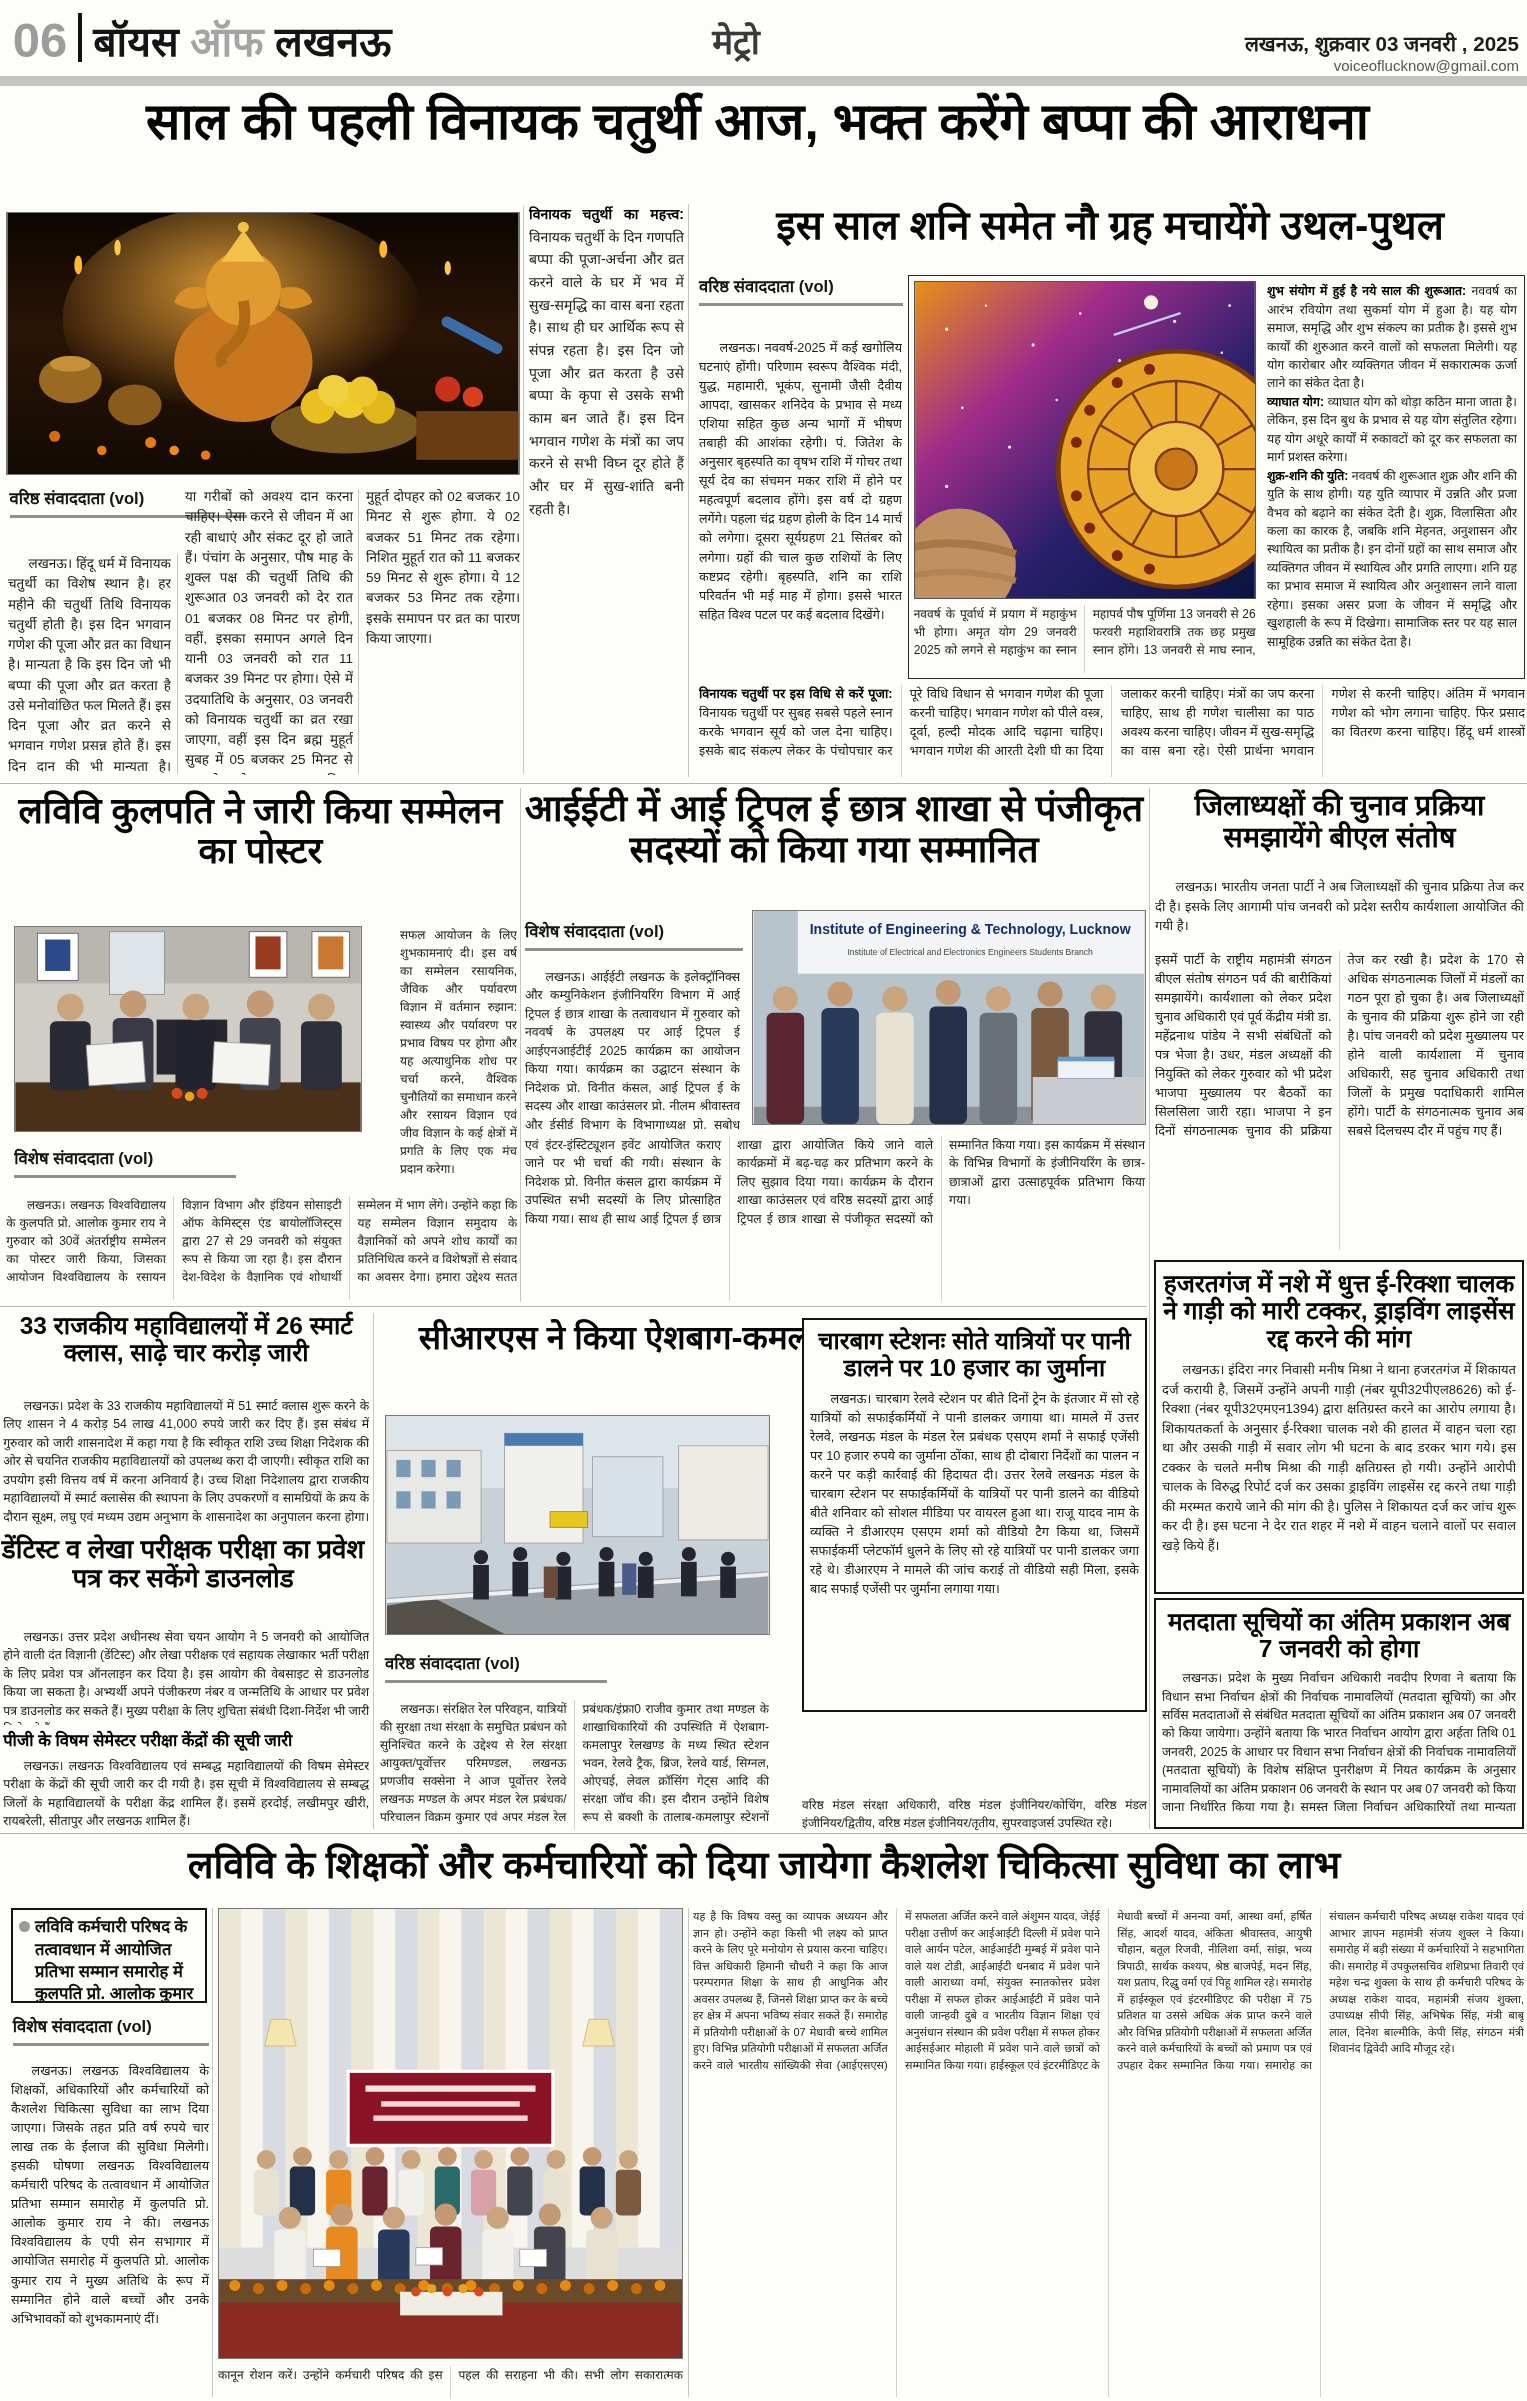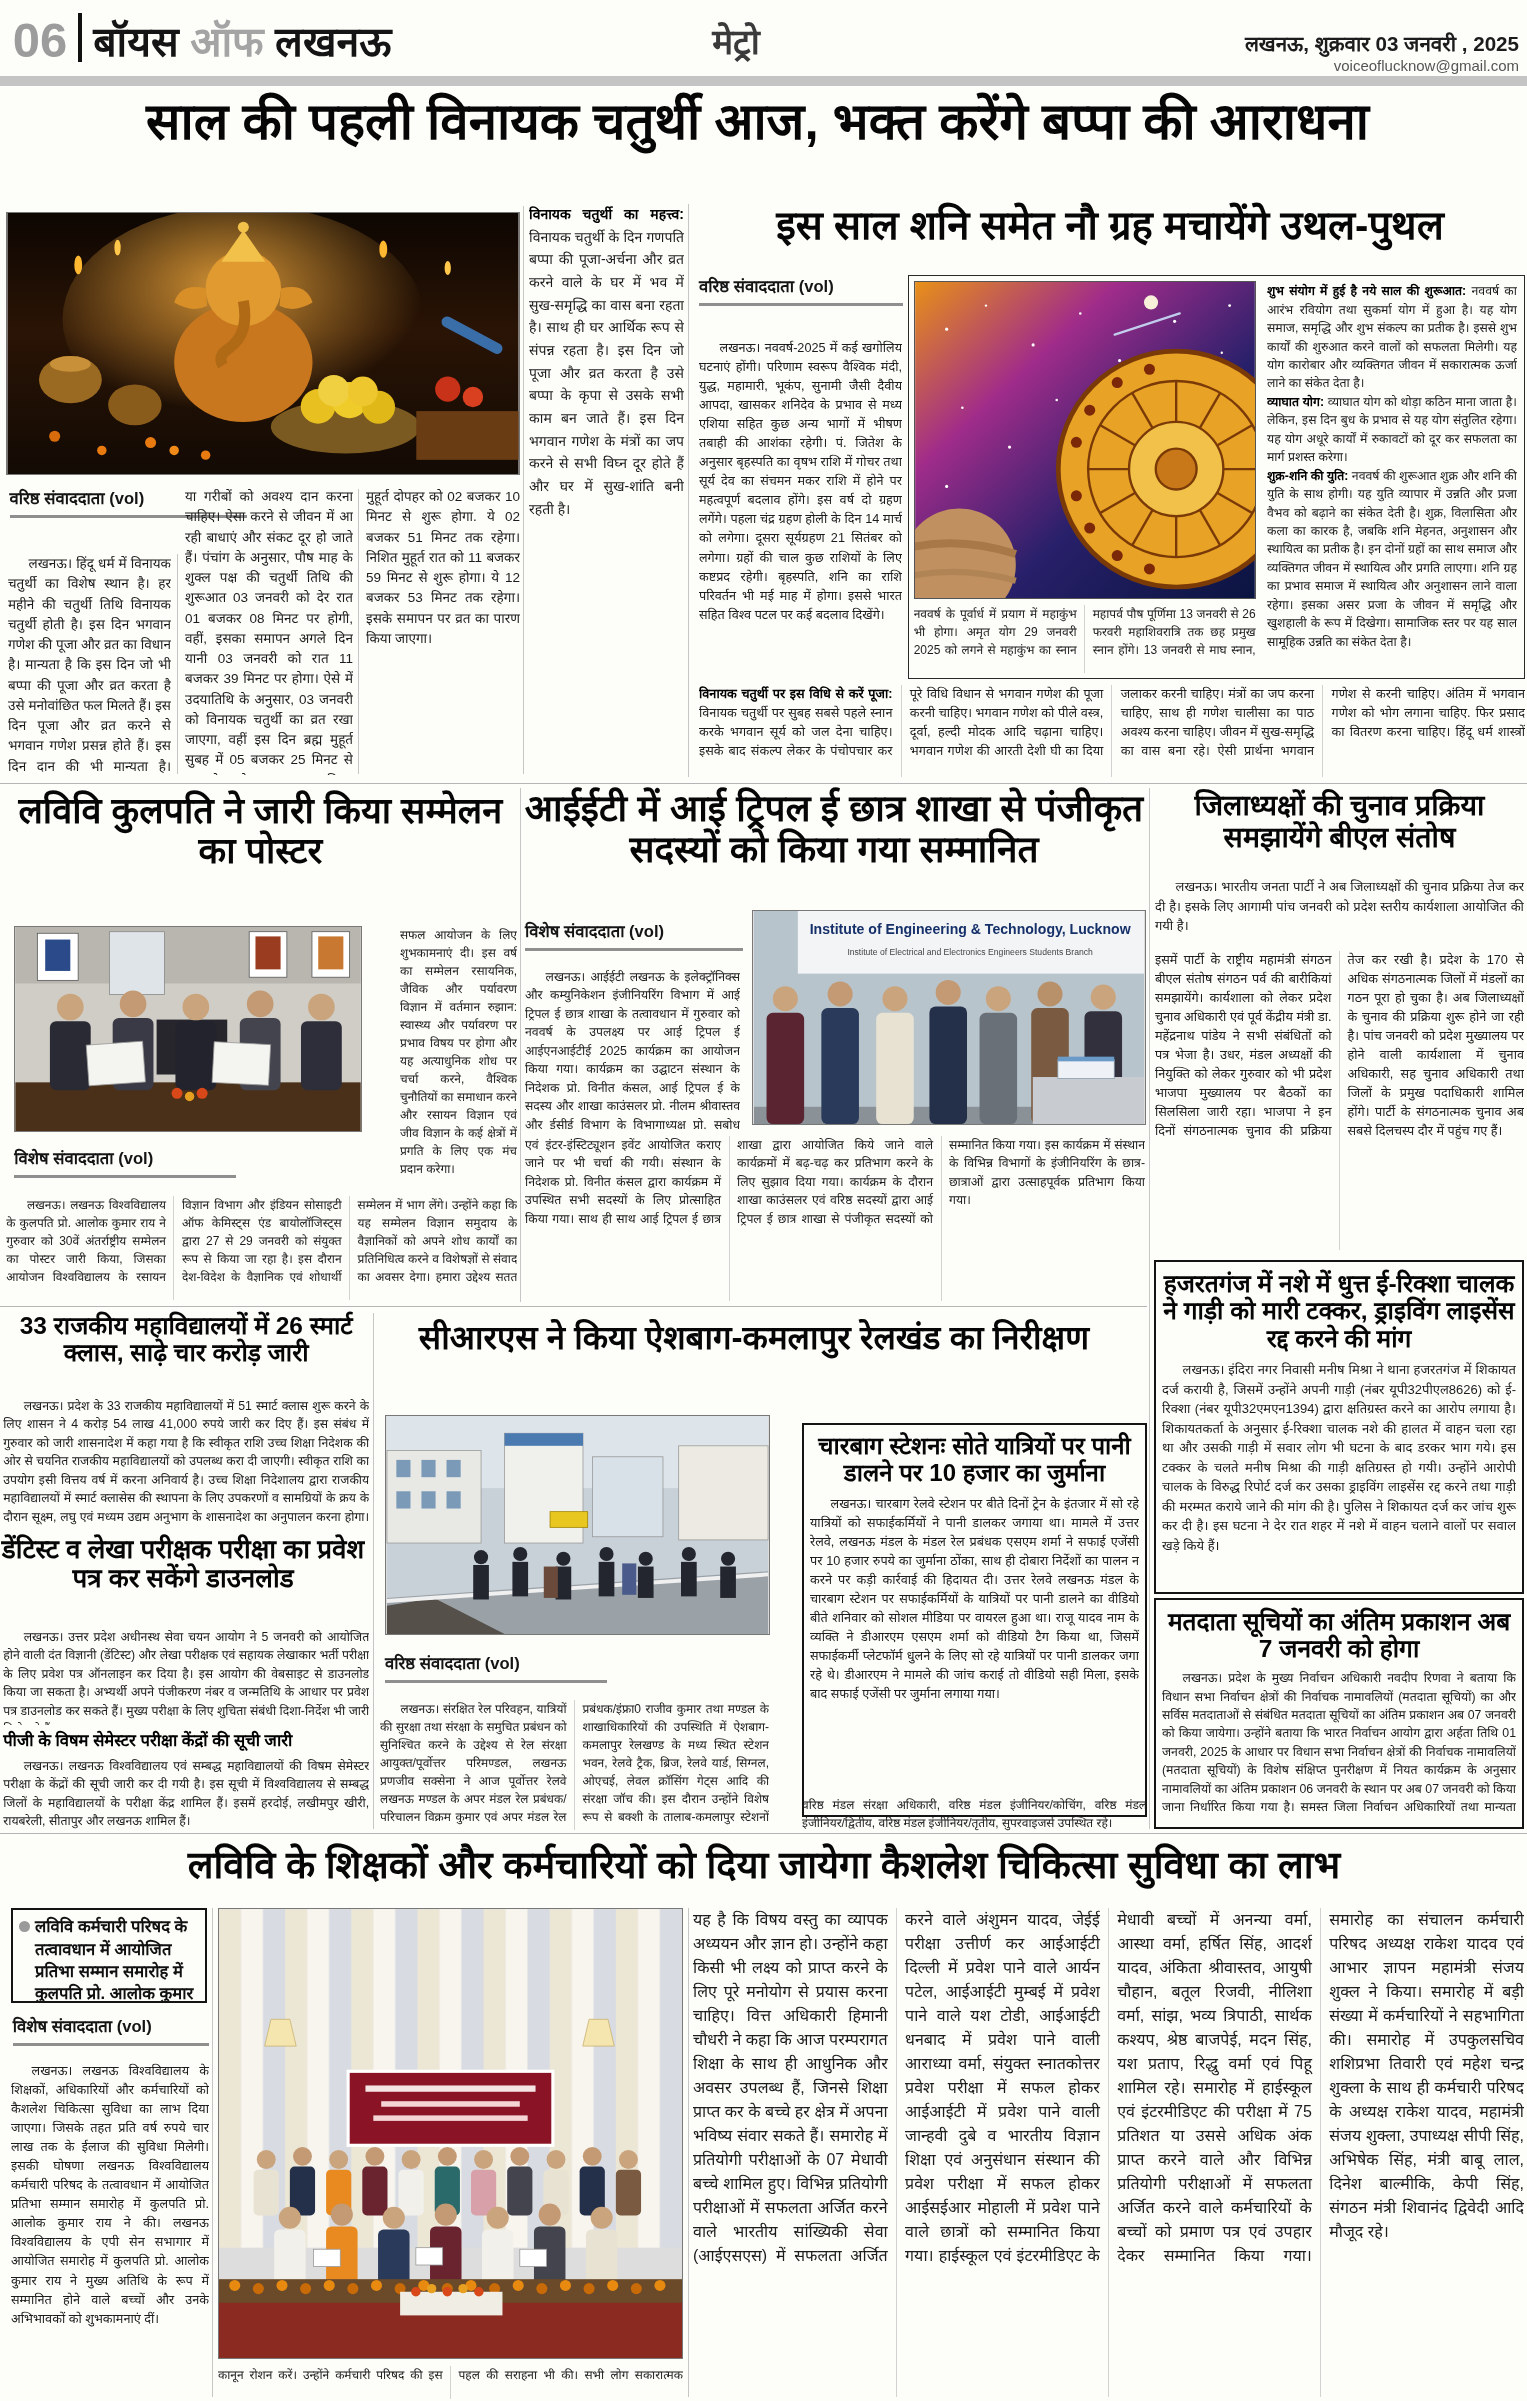--- a/index.html
+++ b/index.html
@@ -363,21 +363,21 @@
       <rect x="200" y="192" width="18" height="40" fill="#6a4a3a"></rect>
     </svg>
   </div>
   <div class="abs" style="left:385px;top:1651px;width:222px">
     <span class="byline">वरिष्ठ संवाददाता (vol)</span>
   </div>
   <div class="abs body-txt cols2" style="left:380px;top:1700px;width:389px;height:130px;font-size:12px">
     <p>लखनऊ। संरक्षित रेल परिवहन, यात्रियों की सुरक्षा तथा संरक्षा के समुचित प्रबंधन को सुनिश्चित करने के उद्देश्य से रेल संरक्षा आयुक्त/पूर्वोत्तर परिमण्डल, लखनऊ प्रणजीव सक्सेना ने आज पूर्वोत्तर रेलवे लखनऊ मण्डल के अपर मंडल रेल प्रबंधक/परिचालन विक्रम कुमार एवं अपर मंडल रेल प्रबंधक/इंफ्रा0 राजीव कुमार तथा मण्डल के शाखाधिकारियों की उपस्थिति में ऐशबाग-कमलापुर रेलखण्ड के मध्य स्थित स्टेशन भवन, रेलवे ट्रैक, ब्रिज, रेलवे यार्ड, सिग्नल, ओएचई, लेवल क्रॉसिंग गेट्स आदि की संरक्षा जॉच की। इस दौरान उन्होंने विशेष रूप से बक्शी के तालाब-कमलापुर स्टेशनों के मध्य समपार फाटक संख्या 17, 20, 22 एवं 23 का सघन निरीक्षण तथा विंडो ट्रेलिंग निरीक्षण भी किया।</p>
   </div>
 
-  <div class="abs boxed" style="left:802px;top:1423px;width:345px;height:394px">
+  <div class="abs boxed" style="left:802px;top:1318px;width:345px;height:394px">
     <div class="hl" style="font-size:24px;margin-bottom:8px">चारबाग स्टेशनः सोते यात्रियों पर पानी डालने पर 10 हजार का जुर्माना</div>
     <div class="body-txt" style="font-size:12.7px;height:294px">
       <p>लखनऊ। चारबाग रेलवे स्टेशन पर बीते दिनों ट्रेन के इंतजार में सो रहे यात्रियों को सफाईकर्मियों ने पानी डालकर जगाया था। मामले में उत्तर रेलवे, लखनऊ मंडल के मंडल रेल प्रबंधक एसएम शर्मा ने सफाई एजेंसी पर 10 हजार रुपये का जुर्माना ठोंका, साथ ही दोबारा निर्देशों का पालन न करने पर कड़ी कार्रवाई की हिदायत दी। उत्तर रेलवे लखनऊ मंडल के चारबाग स्टेशन पर सफाईकर्मियों के यात्रियों पर पानी डालने का वीडियो बीते शनिवार को सोशल मीडिया पर वायरल हुआ था। राजू यादव नाम के व्यक्ति ने डीआरएम एसएम शर्मा को वीडियो टैग किया था, जिसमें सफाईकर्मी प्लेटफॉर्म धुलने के लिए सो रहे यात्रियों पर पानी डालकर जगा रहे थे। डीआरएम ने मामले की जांच कराई तो वीडियो सही मिला, इसके बाद सफाई एजेंसी पर जुर्माना लगाया गया।</p>
     </div>
   </div>
   <div class="abs body-txt" style="left:802px;top:1796px;width:345px;height:35px;font-size:12px">
     <p class="noind">वरिष्ठ मंडल संरक्षा अधिकारी, वरिष्ठ मंडल इंजीनियर/कोचिंग, वरिष्ठ मंडल इंजीनियर/द्वितीय, वरिष्ठ मंडल इंजीनियर/तृतीय, सुपरवाइजर्स उपस्थित रहे।</p>
   </div>
 
   <div class="hrline" style="left:0;top:1833px;width:1528px"></div>
@@ -482,21 +482,21 @@
       <circle cx="250" cy="486" r="6" fill="#d84818"></circle>
         <circle cx="270" cy="482" r="6" fill="#e8a020"></circle>
         <circle cx="290" cy="486" r="6" fill="#d84818"></circle>
         <circle cx="310" cy="482" r="6" fill="#e8a020"></circle>
         <circle cx="330" cy="486" r="6" fill="#d84818"></circle>
     </svg>
   </div>
   <div class="abs body-txt cols2" style="left:218px;top:2366px;width:465px;height:33px;font-size:12px">
     <p class="noind">कानून रोशन करें। उन्होंने कर्मचारी परिषद की इस पहल की सराहना भी की। सभी लोग सकारात्मक भाव के साथ चलते हैं और समाज व संस्थान के हित में बेहतर कार्य का संकल्प लें।</p>
   </div>
-  <div class="abs body-txt cols4" style="left:693px;top:1908px;width:831px;height:489px;font-size:16px">
+  <div class="abs body-txt cols4" style="left:693px;top:1908px;width:831px;height:489px;font-size:11px">
     <p class="noind">यह है कि विषय वस्तु का व्यापक अध्ययन और ज्ञान हो। उन्होंने कहा किसी भी लक्ष्य को प्राप्त करने के लिए पूरे मनोयोग से प्रयास करना चाहिए। वित्त अधिकारी हिमानी चौधरी ने कहा कि आज परम्परागत शिक्षा के साथ ही आधुनिक और अवसर उपलब्ध हैं, जिनसे शिक्षा प्राप्त कर के बच्चे हर क्षेत्र में अपना भविष्य संवार सकते हैं। समारोह में प्रतियोगी परीक्षाओं के 07 मेधावी बच्चे शामिल हुए। विभिन्न प्रतियोगी परीक्षाओं में सफलता अर्जित करने वाले भारतीय सांख्यिकी सेवा (आईएसएस) में सफलता अर्जित करने वाले अंशुमन यादव, जेईई परीक्षा उत्तीर्ण कर आईआईटी दिल्ली में प्रवेश पाने वाले आर्यन पटेल, आईआईटी मुम्बई में प्रवेश पाने वाले यश टोडी, आईआईटी धनबाद में प्रवेश पाने वाली आराध्या वर्मा, संयुक्त स्नातकोत्तर प्रवेश परीक्षा में सफल होकर आईआईटी में प्रवेश पाने वाली जान्हवी दुबे व भारतीय विज्ञान शिक्षा एवं अनुसंधान संस्थान की प्रवेश परीक्षा में सफल होकर आईसईआर मोहाली में प्रवेश पाने वाले छात्रों को सम्मानित किया गया। हाईस्कूल एवं इंटरमीडिएट के मेधावी बच्चों में अनन्या वर्मा, आस्था वर्मा, हर्षित सिंह, आदर्श यादव, अंकिता श्रीवास्तव, आयुषी चौहान, बतूल रिजवी, नीलिशा वर्मा, सांझ, भव्य त्रिपाठी, सार्थक कश्यप, श्रेष्ठ बाजपेई, मदन सिंह, यश प्रताप, रिद्धु वर्मा एवं पिहू शामिल रहे। समारोह में हाईस्कूल एवं इंटरमीडिएट की परीक्षा में 75 प्रतिशत या उससे अधिक अंक प्राप्त करने वाले और विभिन्न प्रतियोगी परीक्षाओं में सफलता अर्जित करने वाले कर्मचारियों के बच्चों को प्रमाण पत्र एवं उपहार देकर सम्मानित किया गया। समारोह का संचालन कर्मचारी परिषद अध्यक्ष राकेश यादव एवं आभार ज्ञापन महामंत्री संजय शुक्ल ने किया। समारोह में बड़ी संख्या में कर्मचारियों ने सहभागिता की। समारोह में उपकुलसचिव शशिप्रभा तिवारी एवं महेश चन्द्र शुक्ला के साथ ही कर्मचारी परिषद के अध्यक्ष राकेश यादव, महामंत्री संजय शुक्ला, उपाध्यक्ष सीपी सिंह, अभिषेक सिंह, मंत्री बाबू लाल, दिनेश बाल्मीकि, केपी सिंह, संगठन मंत्री शिवानंद द्विवेदी आदि मौजूद रहे।</p>
   </div>
 
   <div class="vr" style="left:177px;top:554px;height:220px"></div>
   <div class="vr" style="left:358px;top:489px;height:285px"></div>
   <div class="vr" style="left:523px;top:206px;height:568px"></div>
   <div class="vr" style="left:688px;top:204px;height:573px"></div>
   <div class="vr" style="left:520px;top:788px;height:514px"></div>
   <div class="vr" style="left:1149px;top:788px;height:1041px"></div>
   <div class="vr" style="left:373px;top:1313px;height:516px"></div>

